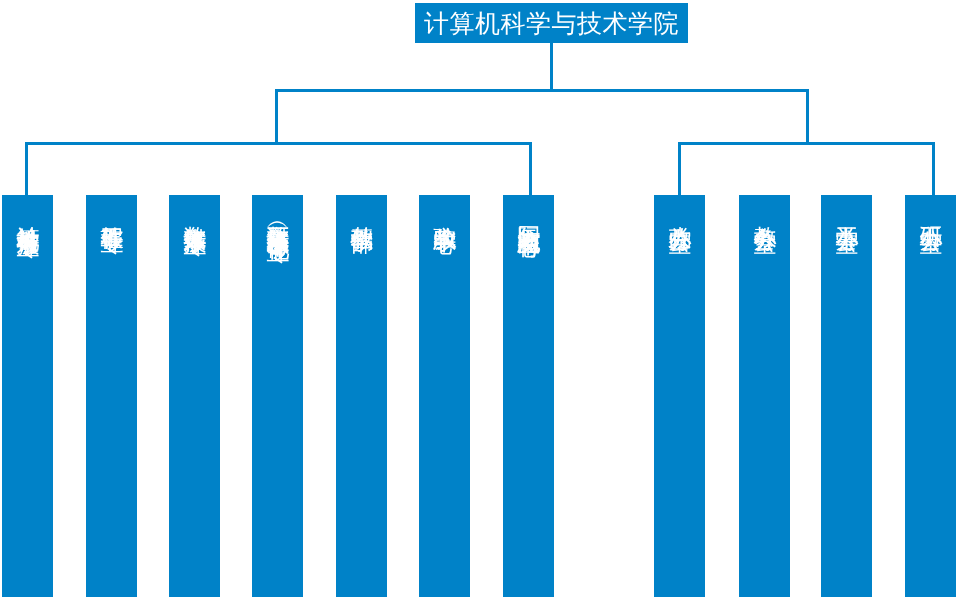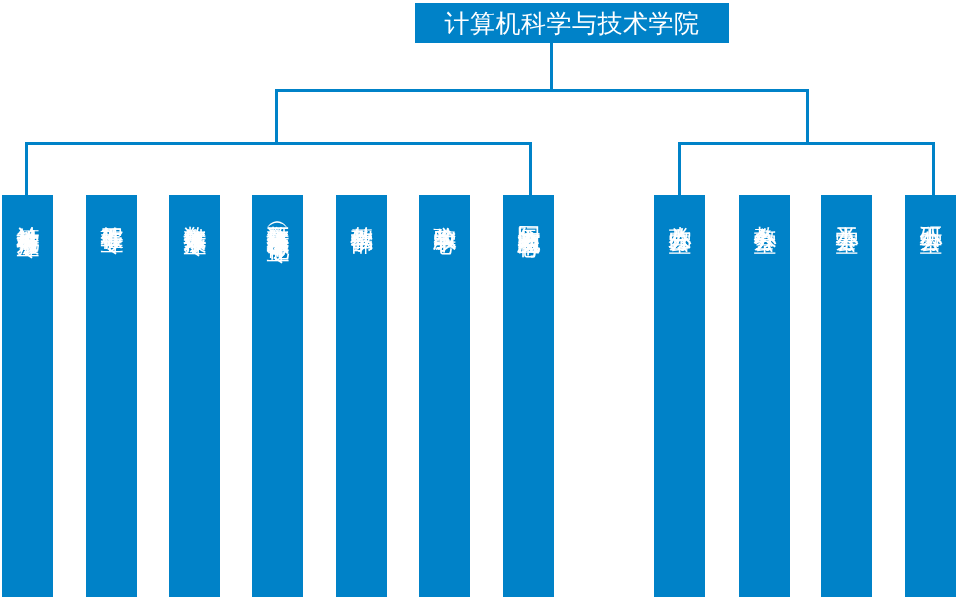--- a/index.html
+++ b/index.html
@@ -22,21 +22,21 @@
   .node {
     position: absolute;
     background: #0082c8;
     color: #ffffff;
     box-sizing: border-box;
   }
 
   .node-root {
     left: 415px;
     top: 3px;
-    width: 314px;
+    width: 273px;
     height: 40px;
     display: flex;
     align-items: center;
     justify-content: center;
   }
   .node-root .node-label {
     font-size: 25px;
     line-height: 1;
     letter-spacing: 0.5px;
     white-space: nowrap;

